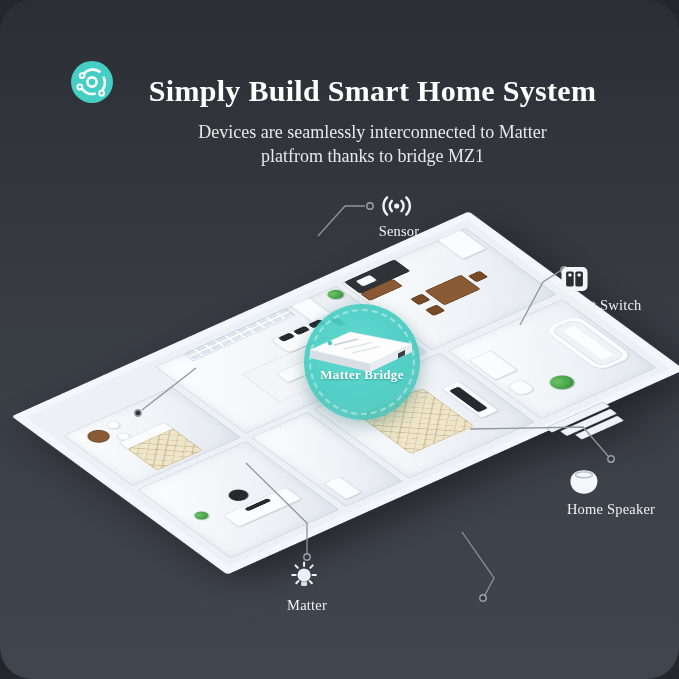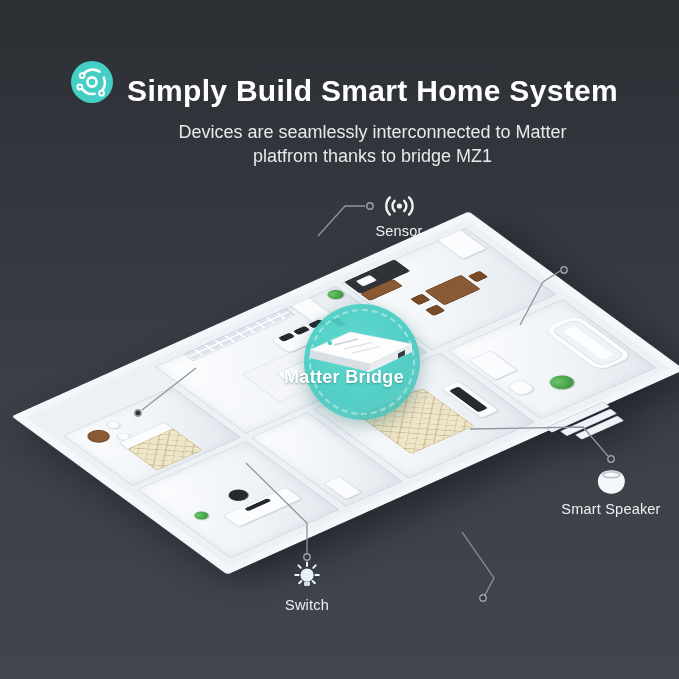--- a/index.html
+++ b/index.html
@@ -1,19 +1,20 @@
 <!DOCTYPE html>
 <html><head>
 <meta charset="utf-8">
 <style>
   html,body{margin:0;padding:0;background:#23262b;}
   .stage{
     position:relative;width:679px;height:679px;overflow:hidden;
-    font-family:Liberation Sans, sans-serif;
+    font-family:Liberation Serif, serif;
     background:linear-gradient(180deg,#2b2e33 0%,#32353b 22%,#3a3e45 55%,#41454d 100%);
+    border-radius:32px;
   }
   
   .logo{position:absolute;left:70px;top:60px;width:44px;height:44px;}
   .title{
     position:absolute;left:33px;right:-33px;top:74px;text-align:center;
     font-size:30px;font-weight:800;color:#ffffff;letter-spacing:.3px;
   }
   .subtitle{
     position:absolute;left:33px;right:-33px;top:120px;text-align:center;
     font-size:18px;line-height:24px;color:#e7e9ea;font-weight:400;
@@ -68,32 +69,32 @@
     background:radial-gradient(circle at 45% 38%, rgba(90,216,206,.96) 0%, rgba(69,203,193,.92) 55%, rgba(58,188,179,.8) 78%, rgba(58,188,179,.15) 97%);
     box-shadow:0 6px 18px rgba(20,90,85,.35);
     z-index:2;
   }
   .bridge-circle::before{
     content:"";position:absolute;inset:5px;border-radius:50%;
     border:2px dashed rgba(255,255,255,.4);
   }
   .bridge-device{position:absolute;left:300px;top:324px;z-index:3;}
   .bridge-label{
-    position:absolute;left:344px;top:367px;transform:translateX(-50%);
-    font-size:18px;font-weight:700;color:#ffffff;letter-spacing:.3px;z-index:4;
+    position:absolute;left:362px;top:367px;transform:translateX(-50%);
+    font-size:13px;font-weight:700;color:#ffffff;letter-spacing:.3px;z-index:4;
     text-shadow:0 1px 2px rgba(20,80,75,.45);white-space:nowrap;
   }
   
   .leads{position:absolute;inset:0;z-index:4;pointer-events:none;}
   .lead{fill:none;stroke:#8f959c;stroke-width:1.3;}
   .lead-dot{fill:#34383e;stroke:#9aa0a7;stroke-width:1.4;}
   
   .device{
     position:absolute;transform:translateX(-50%);display:flex;flex-direction:column;
-    align-items:center;gap:5px;z-index:5;white-space:nowrap;
+    align-items:flex-start;gap:5px;z-index:5;white-space:nowrap;
   }
   .device .lbl{font-size:14.5px;font-weight:500;color:#eef0f2;letter-spacing:.2px;}
   .d-sensor{left:399px;top:194px;}
   .d-switch{left:601px;top:266px;}
   .d-plug{left:114px;top:413px;}
   .d-speaker{left:611px;top:466px;}
   .d-light{left:307px;top:560px;}
   .d-blind{left:469px;top:602px;}
 </style>
 </head>
@@ -213,42 +214,52 @@
       <svg width="36" height="24" viewBox="0 0 36 24">
         <circle cx="18" cy="12" r="2.6" fill="#f2f4f6"></circle>
         <path d="M13.2 6.8 A7.4 7.4 0 0 0 13.2 17.2" fill="none" stroke="#f2f4f6" stroke-width="2.4" stroke-linecap="round"></path>
         <path d="M8.4 3.4 A12.2 12.2 0 0 0 8.4 20.6" fill="none" stroke="#f2f4f6" stroke-width="2.4" stroke-linecap="round"></path>
         <path d="M22.8 6.8 A7.4 7.4 0 0 1 22.8 17.2" fill="none" stroke="#f2f4f6" stroke-width="2.4" stroke-linecap="round"></path>
         <path d="M27.6 3.4 A12.2 12.2 0 0 1 27.6 20.6" fill="none" stroke="#f2f4f6" stroke-width="2.4" stroke-linecap="round"></path>
       </svg>
       <span class="lbl">Sensor</span>
     </div>
 
+    <div class="device d-switch">
+      <svg width="28" height="26" viewBox="0 0 28 26">
+        <rect x="1" y="1" width="26" height="24" rx="5" fill="#f2f4f6"></rect>
+        <rect x="5.6" y="5.6" width="7.6" height="14.8" rx="1.6" fill="#2a2e33"></rect>
+        <rect x="14.8" y="5.6" width="7.6" height="14.8" rx="1.6" fill="#2a2e33"></rect>
+        <rect x="7.8" y="7.6" width="3.2" height="3" rx="1" fill="#f2f4f6"></rect>
+        <rect x="17" y="7.6" width="3.2" height="3" rx="1" fill="#f2f4f6"></rect>
+      </svg>
+      <span class="lbl">Smart Switch</span>
+    </div>
 
 
     <div class="device d-speaker">
       <svg width="34" height="30" viewBox="0 0 34 30">
         <path d="M3.5 15 C3.5 8.2 9 4.2 17 4.2 C25 4.2 30.5 8.2 30.5 15 C30.5 22.6 24.6 27.8 17 27.8 C9.4 27.8 3.5 22.6 3.5 15 Z" fill="#f5f8fa"></path>
         <ellipse cx="17" cy="8.8" rx="8.6" ry="2.9" fill="none" stroke="#b7bfc8" stroke-width="1.4"></ellipse>
       </svg>
-      <span class="lbl">Smart Speaker</span>
+      <span class="lbl">Home Speaker</span>
     </div>
 
     <div class="device d-light">
       <svg width="34" height="32" viewBox="0 0 34 32">
         <circle cx="17" cy="15" r="6.6" fill="#e8f1f9"></circle>
         <rect x="14" y="21.6" width="6" height="4.4" rx="1.2" fill="#d7e0ea"></rect>
         <g stroke="#f2f4f6" stroke-width="2" stroke-linecap="round">
           <line x1="17" y1="2.6" x2="17" y2="6"></line>
           <line x1="25.6" y1="5.4" x2="23.2" y2="7.9"></line>
           <line x1="8.4" y1="5.4" x2="10.8" y2="7.9"></line>
           <line x1="28.8" y1="15" x2="25.4" y2="15"></line>
           <line x1="5.2" y1="15" x2="8.6" y2="15"></line>
           <line x1="24.8" y1="23.2" x2="22.6" y2="21"></line>
           <line x1="9.2" y1="23.2" x2="11.4" y2="21"></line>
         </g>
       </svg>
-      <span class="lbl">Switch</span>
+      <span class="lbl">Matter</span>
     </div>
 
 
   </div>
 </div>
 
 </body></html>

